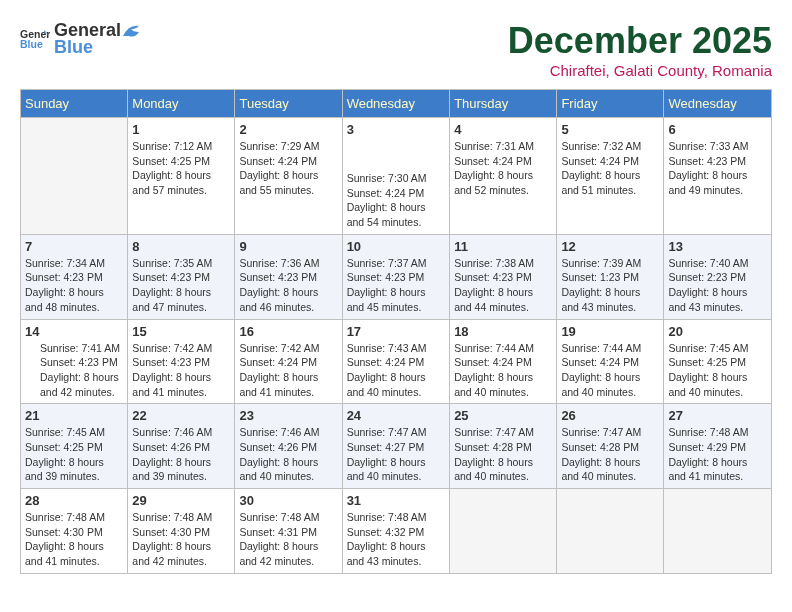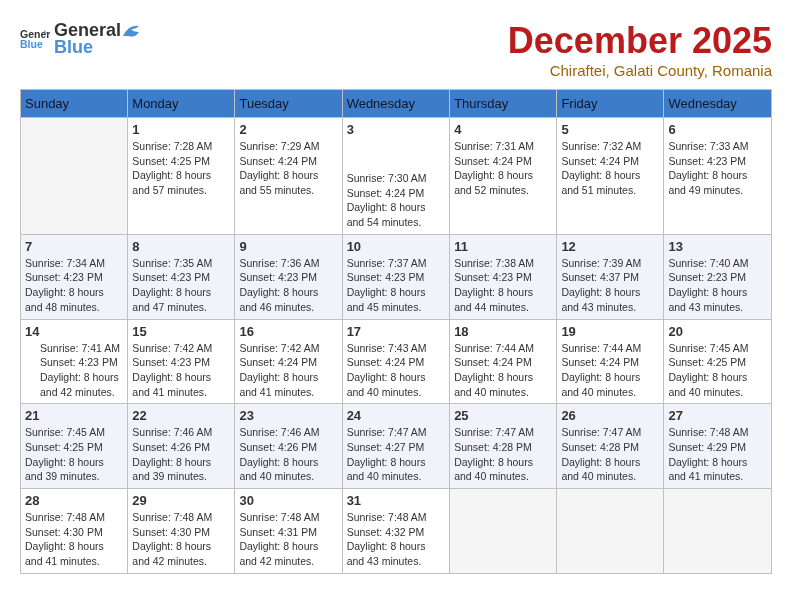--- a/index.html
+++ b/index.html
@@ -24,34 +24,34 @@
     .logo-icon {
       width: 30px;
       height: 30px;
     }
     .title-section {
       text-align: right;
     }
     .month-title {
       font-size: 36px;
       font-weight: bold;
-      color: #b91c1c;
+      color: #14532d;
     }
     .subtitle {
       font-size: 15px;
-      color: #a16207;
+      color: #be185d;
     }
     table {
       width: 100%;
       border-collapse: collapse;
       font-size: 11px;
     }
     thead tr th {
       background-color: #3d7cc9;
-      color: #0f172a;
+      color: #fef9c3;
       padding: 6px 4px;
       text-align: left;
       font-size: 13px;
       font-weight: normal;
       border: 1px solid #c0c0c0;
     }
     tbody tr td {
       border: 1px solid #c0c0c0;
       vertical-align: top;
       padding: 4px;
@@ -117,21 +117,21 @@
         <th>Thursday</th>
         <th>Friday</th>
         <th>Wednesday</th>
       </tr>
   </thead>
   <tbody id="calendar-body">
   <tr>
         <td class="empty"></td>
         <td>
           <span class="day-number">1</span>
-          <div class="day-info" style="white-space: pre-line;">Sunrise: 7:28 AM
+          <div class="day-info" style="white-space: pre-line;">Sunrise: 7:12 AM
 Sunset: 4:25 PM
 Daylight: 8 hours
 and 57 minutes.</div>
         </td>
         <td>
           <span class="day-number">2</span>
           <div class="day-info" style="white-space: pre-line;">Sunrise: 7:29 AM
 Sunset: 4:24 PM
 Daylight: 8 hours
 and 55 minutes.</div>
@@ -197,21 +197,21 @@
         <td>
           <span class="day-number">11</span>
           <div class="day-info" style="white-space: pre-line;">Sunrise: 7:38 AM
 Sunset: 4:23 PM
 Daylight: 8 hours
 and 44 minutes.</div>
         </td>
         <td>
           <span class="day-number">12</span>
           <div class="day-info" style="white-space: pre-line;">Sunrise: 7:39 AM
-Sunset: 4:37 PM
+Sunset: 1:23 PM
 Daylight: 8 hours
 and 43 minutes.</div>
         </td>
         <td>
           <span class="day-number">13</span>
           <div class="day-info" style="white-space: pre-line;">Sunrise: 7:40 AM
 Sunset: 2:23 PM
 Daylight: 8 hours
 and 43 minutes.</div>
         </td>

